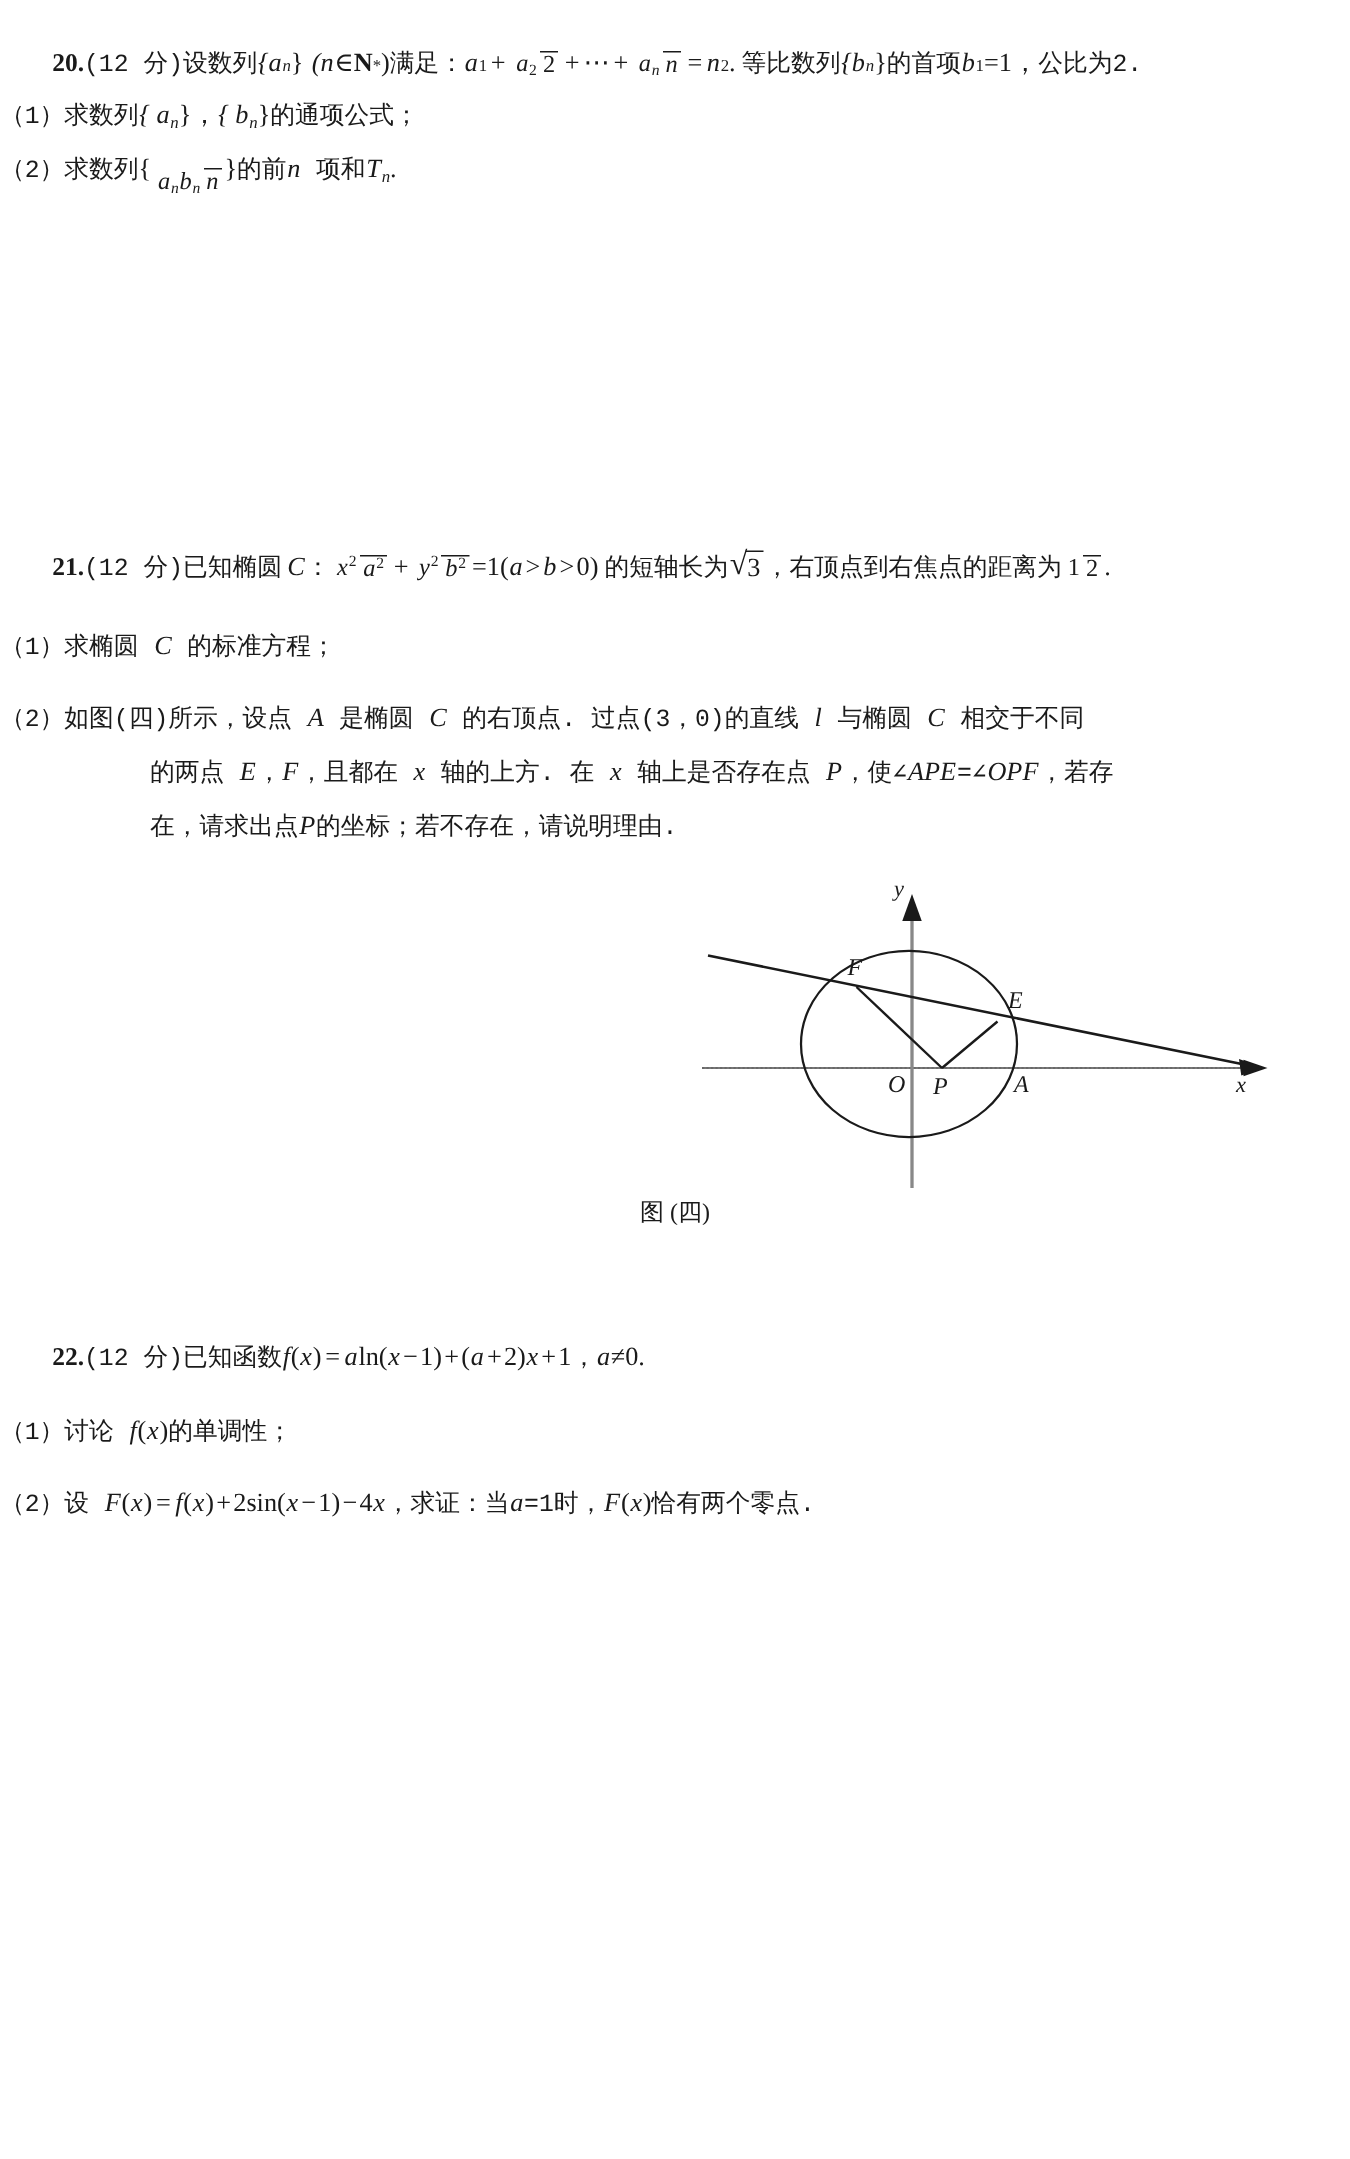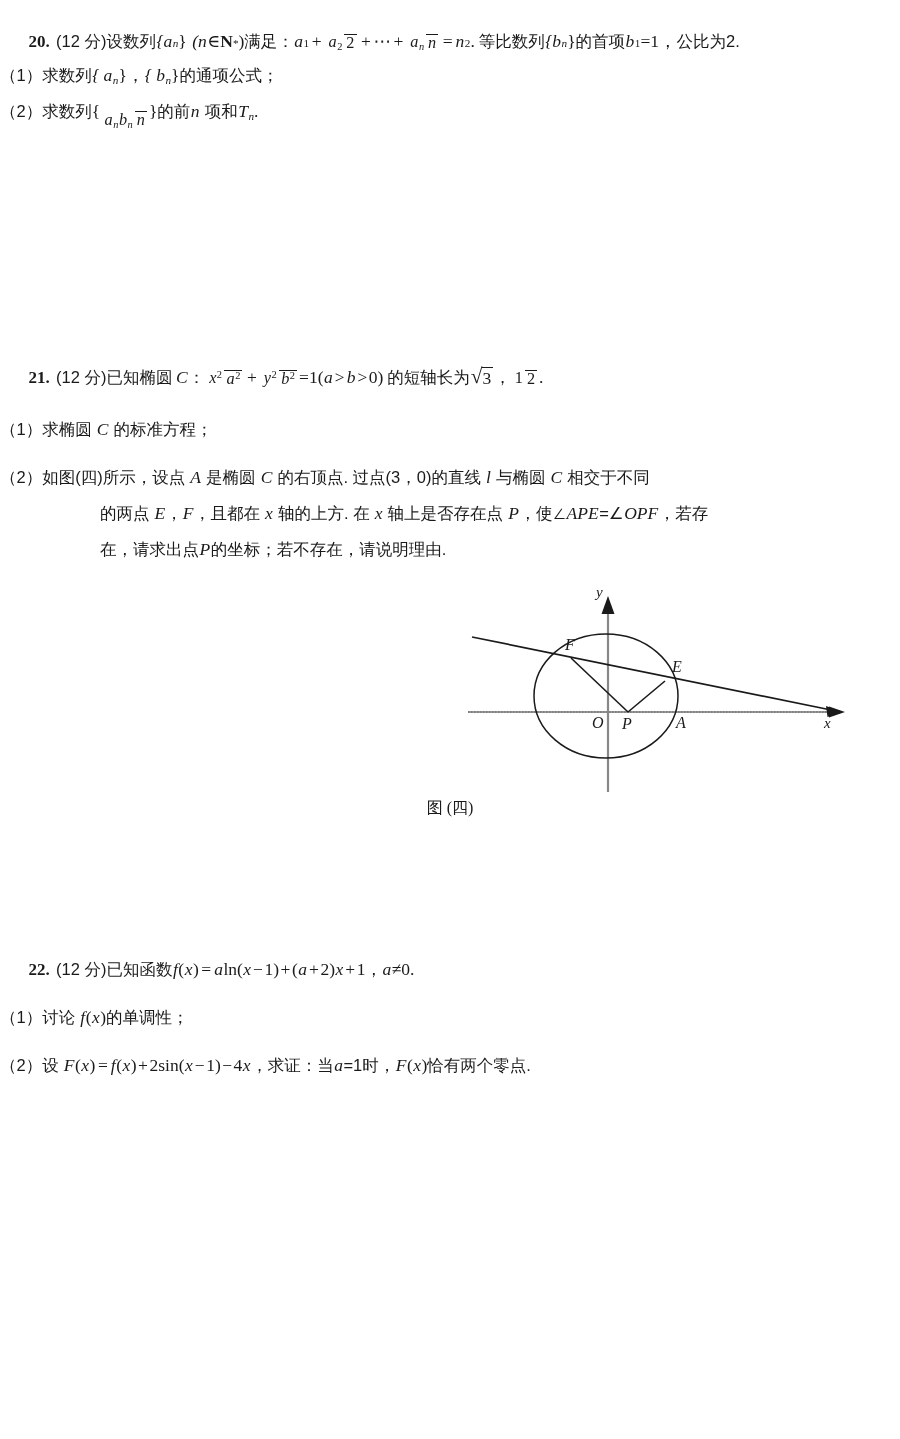--- a/index.html
+++ b/index.html
@@ -32,36 +32,36 @@
     align-items: baseline;
     font-size: 17.5px;
     line-height: 1.95;
     white-space: nowrap;
   }
   .qnum {
     font-weight: bold;
     font-size: 17px;
     width: 34px;
     flex: 0 0 34px;
-    text-align: center;
+    text-align: right;
     padding-left: 22px;
     box-sizing: content-box;
   }
   .sub {
     font-size: 17.5px;
     line-height: 2.05;
     white-space: nowrap;
   }
   .sub-indent {
     padding-left: 100px;
     font-size: 17.5px;
     line-height: 2.05;
     white-space: nowrap;
   }
-  .cjk { font-family: Liberation Sans, sans-serif; font-size: 16.5px; }
+  .cjk { font-family: Liberation Mono, monospace; font-size: 16.5px; }
 
   
   .m {
     font-family: "Liberation Serif", "DejaVu Serif", serif;
     font-style: italic;
     padding: 0 0.5px;
   }
   .mr {
     font-family: "Liberation Serif", "DejaVu Serif", serif;
     font-style: normal;
@@ -230,20 +230,21 @@
         <span class="m">b</span>
         <span class="opn mr">&gt;</span>
         <span class="mr">0)</span>
       <span style="width:4px"></span>
       <span class="cjk">的短轴长为</span>
       <span class="sqrt">
           <span class="rad">√</span>
           <span class="rbody mr">3</span>
         </span>
       <span class="cjk">，</span>
+      <span class="cjk">右顶点到右焦点的距离为</span>
       <span class="frac">
         <span class="num mr">1</span>
         <span class="den mr">2</span>
       </span>
       <span class="mr">.</span>
     </div>
 
     <div class="sub" style="padding-top:18px">
       <span class="cjk">（1）</span><span class="cjk">求椭圆 </span><span class="m">C</span><span class="cjk"> 的标准方程；</span>
     </div>
@@ -291,21 +292,21 @@
       <text x="565" y="70" font-family="Liberation Serif, serif" font-style="italic" font-size="16" fill="#1a1a1a">F</text>
       <text x="672" y="92" font-family="Liberation Serif, serif" font-style="italic" font-size="16" fill="#1a1a1a">E</text>
       <text x="592" y="148" font-family="Liberation Serif, serif" font-style="italic" font-size="16" fill="#1a1a1a">O</text>
       <text x="622" y="149" font-family="Liberation Serif, serif" font-style="italic" font-size="16" fill="#1a1a1a">P</text>
       <text x="676" y="148" font-family="Liberation Serif, serif" font-style="italic" font-size="16" fill="#1a1a1a">A</text>
     </svg>
   </div>
 
   <div class="fig-caption">图 (四)</div>
 
-  <div class="problem" style="top: 952px;">
+  <div class="problem" style="top: 887px;">
 
     <div class="qline">
       <span class="qnum">22.</span>
       <span class="cjk">(12 分)</span>
       <span class="cjk">已知函数 </span>
       <span class="m">f</span>
         <span class="mr">(</span>
         <span class="m">x</span>
         <span class="mr">)</span>
       <span class="op">=</span>

